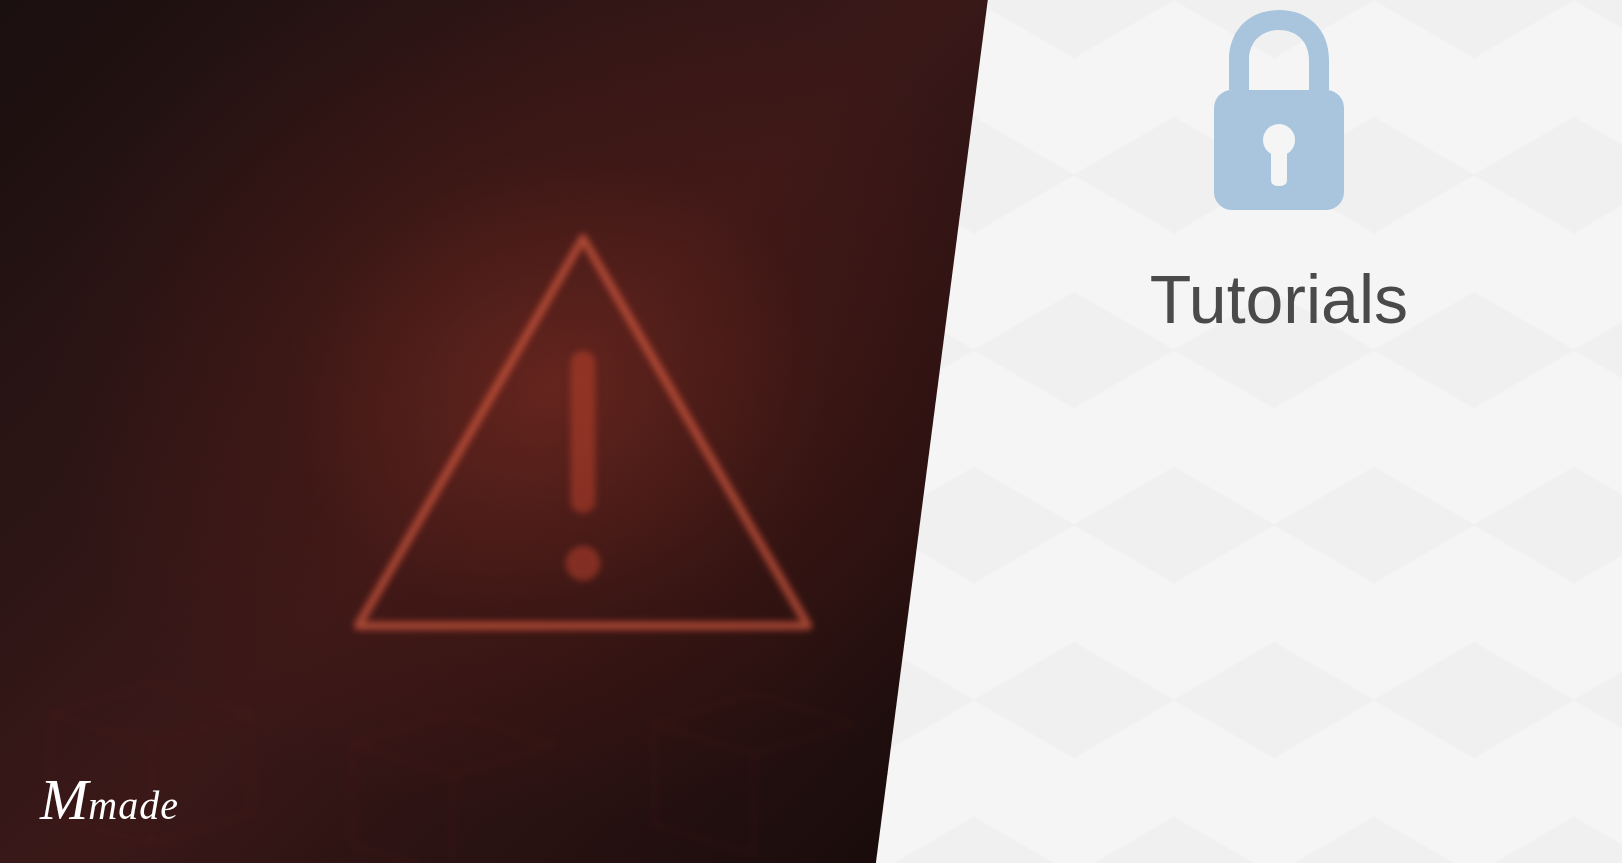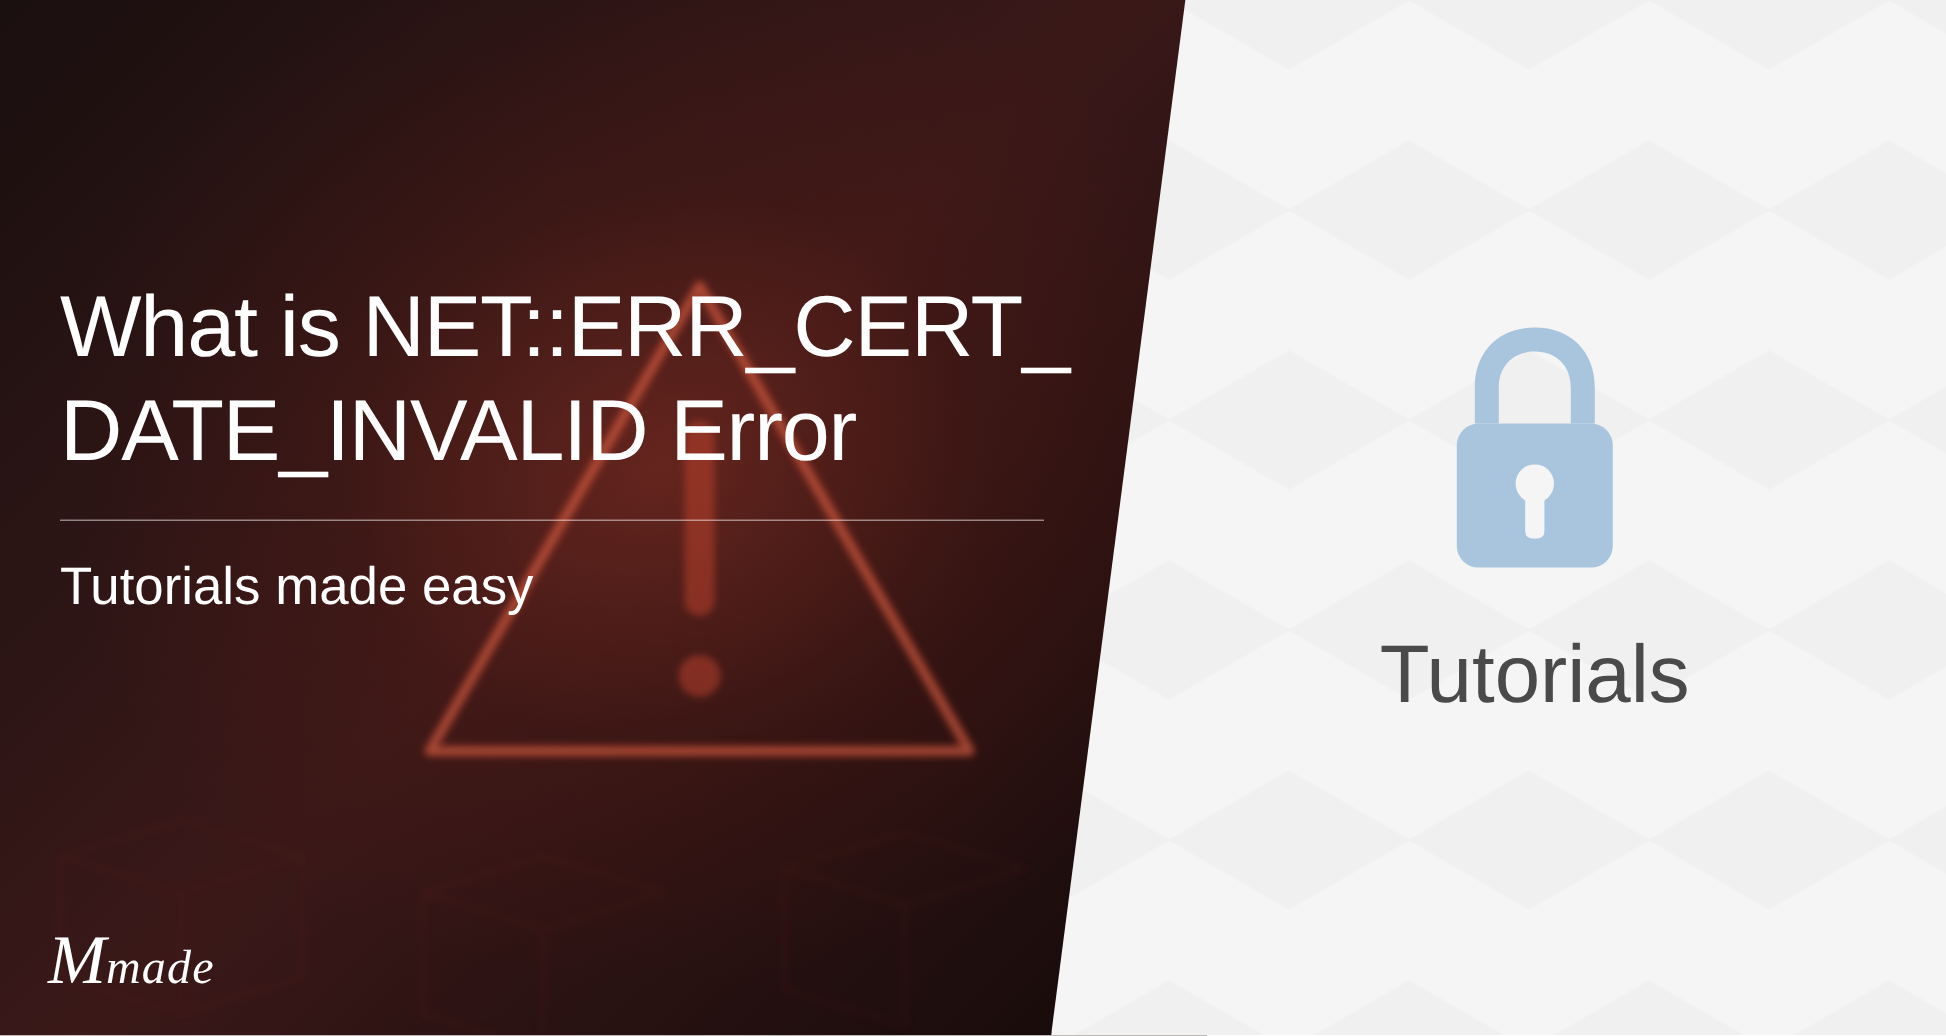--- a/index.html
+++ b/index.html
@@ -125,21 +125,20 @@
     .right-panel {
       flex: 1;
       height: 100%;
       background: #f5f5f5;
       position: relative;
       clip-path: polygon(15% 0, 100% 0, 100% 100%, 0 100%);
       margin-left: -8%;
       display: flex;
       flex-direction: column;
       align-items: center;
-      justify-content: center;
     }
     
     .right-panel::before {
       content: '';
       position: absolute;
       top: 0;
       left: 0;
       right: 0;
       bottom: 0;
       background-image: 
@@ -190,28 +189,20 @@
           <path d="M50 150 L50 250 L150 280 L150 180"></path>
           <path d="M250 150 L250 250 L150 280"></path>
           <path d="M350 180 L450 150 L550 180 L450 210 Z"></path>
           <path d="M350 180 L350 280 L450 310 L450 210"></path>
           <path d="M650 160 L750 130 L850 160 L750 190 Z"></path>
           <path d="M650 160 L650 260 L750 290 L750 190"></path>
         </g>
       </svg>
     </div>
 
-    <div class="content-text">
-      <h1 class="title">
-        <span>What is NET::ERR_CERT_</span><br>
-        <span>DATE_INVALID Error</span>
-      </h1>
-      <div class="divider"></div>
-      <p class="subtitle">Tutorials made easy</p>
-    </div>
 
     <div class="logo">
       <span class="logo-m">M</span>
       <span class="logo-text">made</span>
     </div>
 
   </div>
 
   <div class="right-panel">
     <div class="lock-icon">

